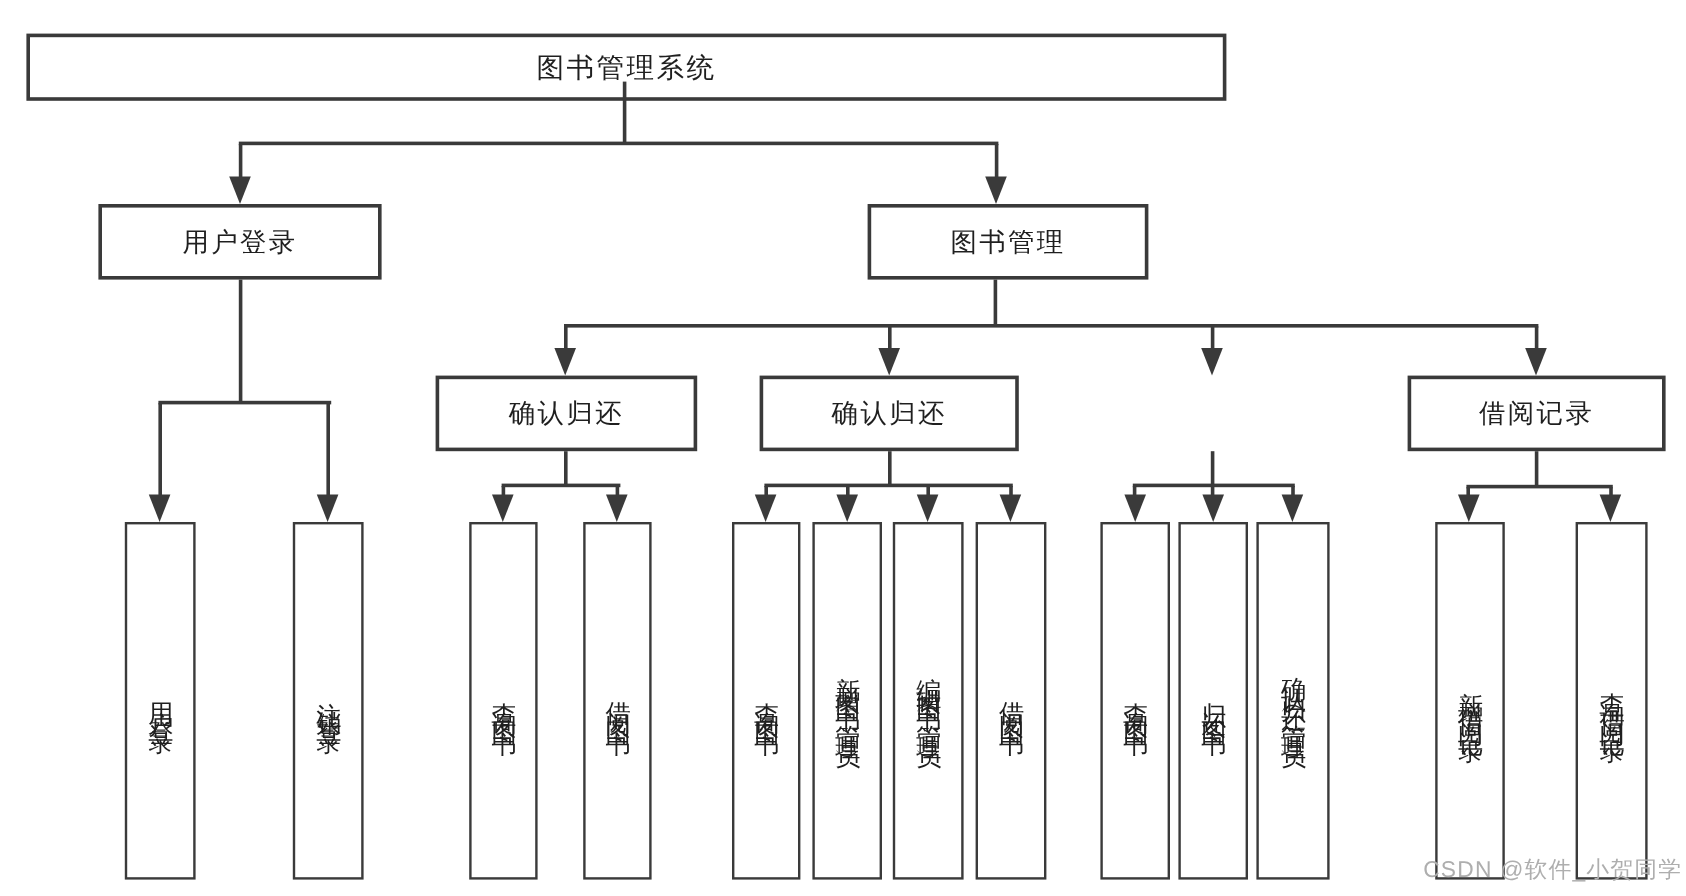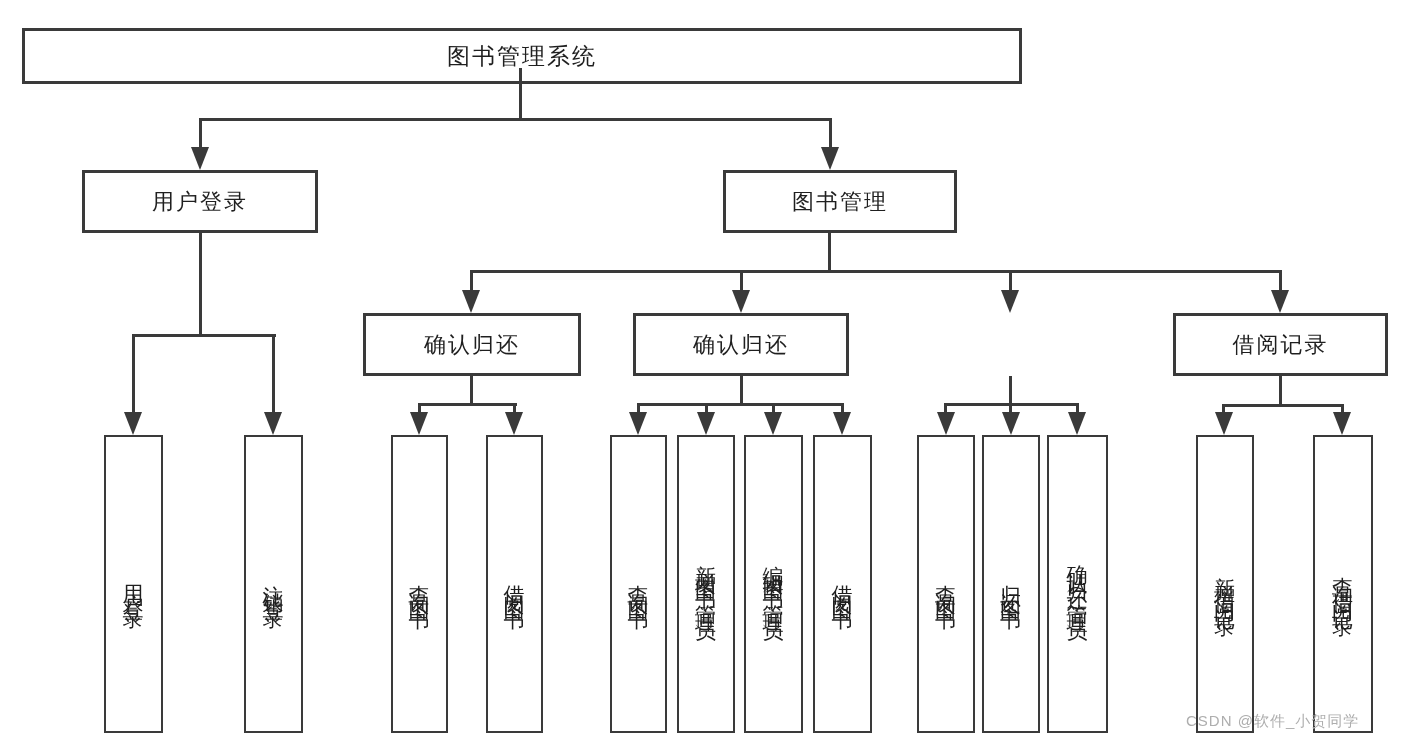--- a/index.html
+++ b/index.html
@@ -36,21 +36,21 @@
   }
   .line{position:absolute;background:var(--line,#3a3a3a)}
   .arrowhead{
     position:absolute;width:0;height:0;
     border-left:9px solid transparent;
     border-right:9px solid transparent;
     border-top:23px solid var(--line,#3a3a3a);
   }
   .watermark{
     position:absolute;left:1186px;top:712px;
-    font-size:15px;letter-spacing:1px;white-space:nowrap;
+    font-size:19px;letter-spacing:1px;white-space:nowrap;
     color:var(--wm,#aeaeae);z-index:5;
   }
 </style>
 </head>
 <body>
 
 <div class="canvas">
 
   <div class="box root" style="left:22px;top:28px;width:1000px;height:56px">
     <span class="lbl">图书管理系统</span>

